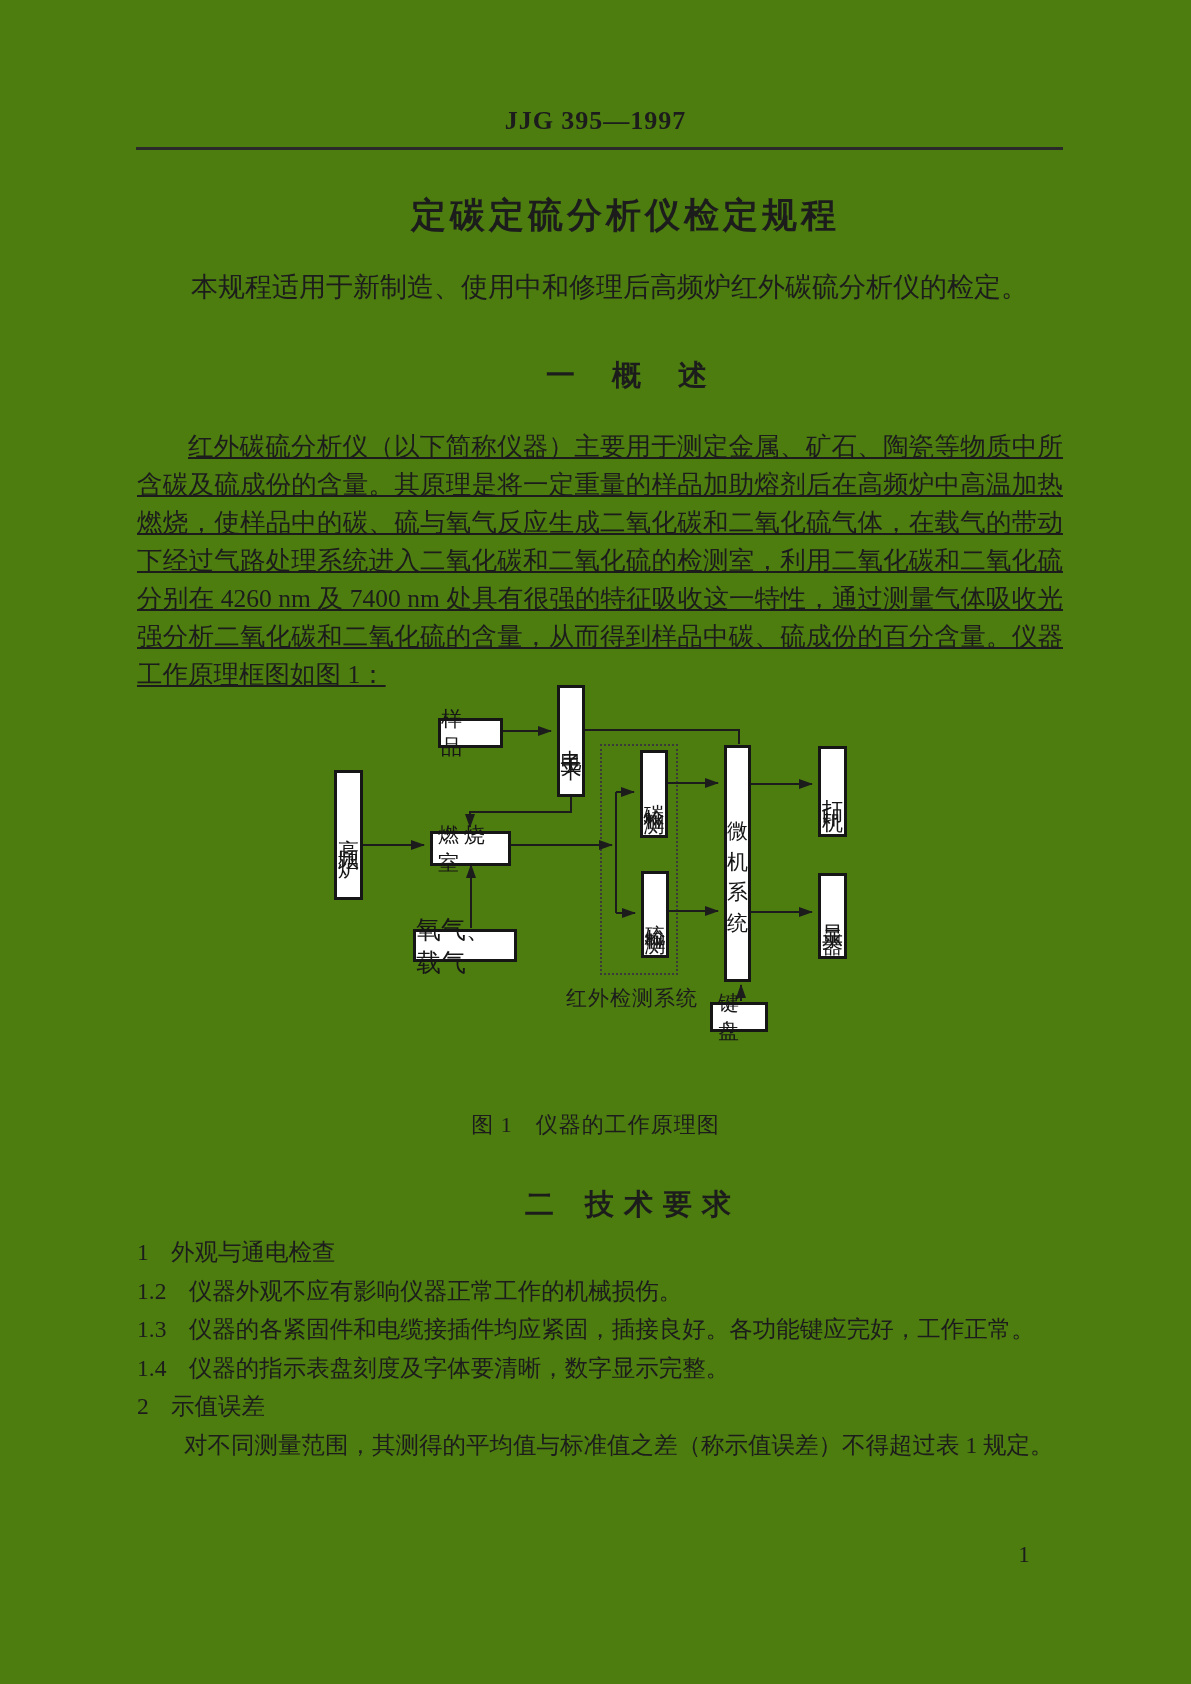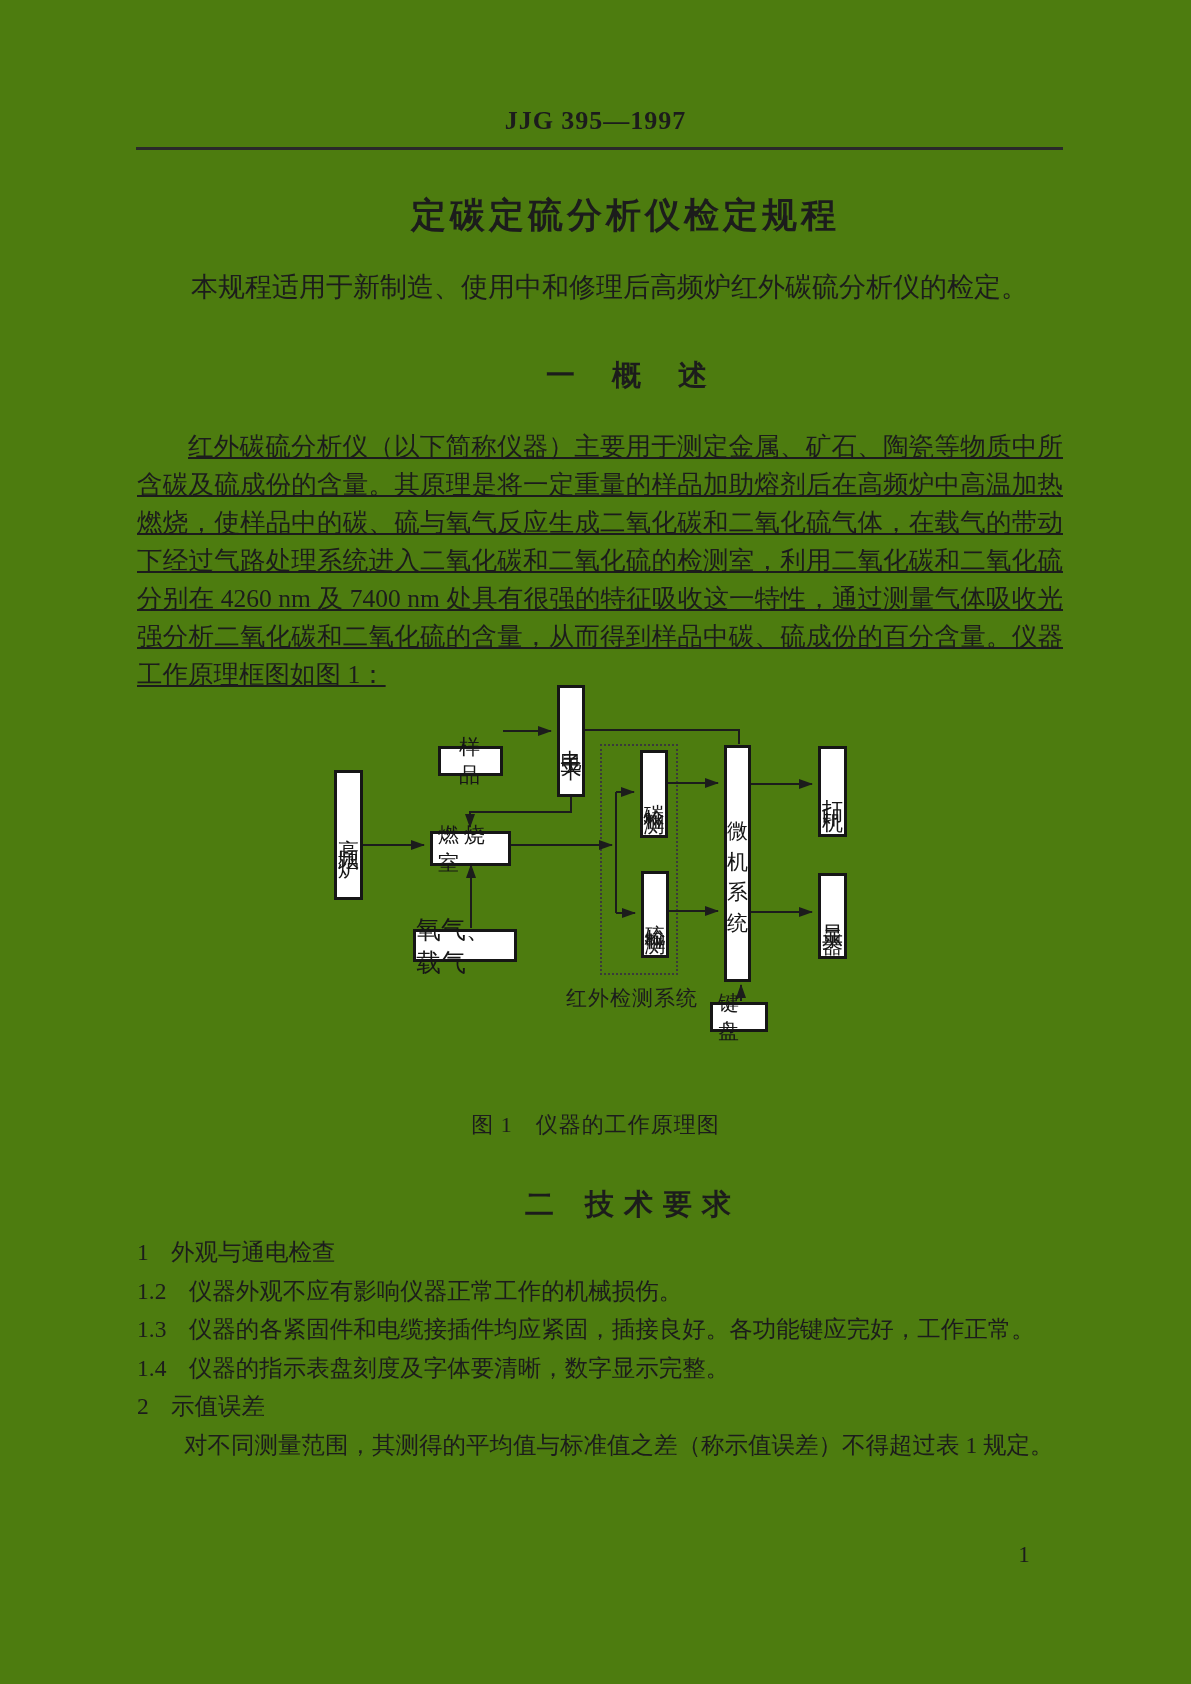--- a/index.html
+++ b/index.html
@@ -115,21 +115,21 @@
 
       <line x1="751" y1="784" x2="812" y2="784" marker-end="url(#arr)"></line>
       <line x1="751" y1="912" x2="812" y2="912" marker-end="url(#arr)"></line>
 
       <line x1="741" y1="1001" x2="741" y2="985" marker-end="url(#arr)"></line>
     </g>
   </svg>
 
   <div class="dashed-box"></div>
 
-  <div class="node" style="left:438px;top:746px;width:65px;height:30px;letter-spacing:10px;padding-left:18px;">样品</div>
+  <div class="node" style="left:438px;top:718px;width:65px;height:30px;letter-spacing:10px;padding-left:0;">样品</div>
   <div class="node v" style="left:557px;top:685px;width:28px;height:112px;letter-spacing:4px;">电子天平</div>
   <div class="node v" style="left:334px;top:770px;width:29px;height:130px;letter-spacing:9px;">高频炉</div>
   <div class="node" style="left:430px;top:831px;width:81px;height:35px;letter-spacing:5px;padding-left:5px;">燃烧室</div>
   <div class="node" style="left:413px;top:929px;width:104px;height:33px;font-size:25px;">氧气、载气</div>
   <div class="node v" style="left:640px;top:750px;width:28px;height:88px;letter-spacing:5px;">碳检测</div>
   <div class="node v" style="left:641px;top:871px;width:28px;height:87px;letter-spacing:5px;">硫检测</div>
   <div class="node v" style="left:724px;top:745px;width:27px;height:237px;letter-spacing:30px;">微机系统</div>
   <div class="node v" style="left:818px;top:746px;width:29px;height:91px;letter-spacing:6px;">打印机</div>
   <div class="node v" style="left:818px;top:873px;width:29px;height:86px;letter-spacing:6px;">显示器</div>
   <div class="node" style="left:710px;top:1002px;width:58px;height:30px;letter-spacing:5px;padding-left:5px;">键盘</div>

